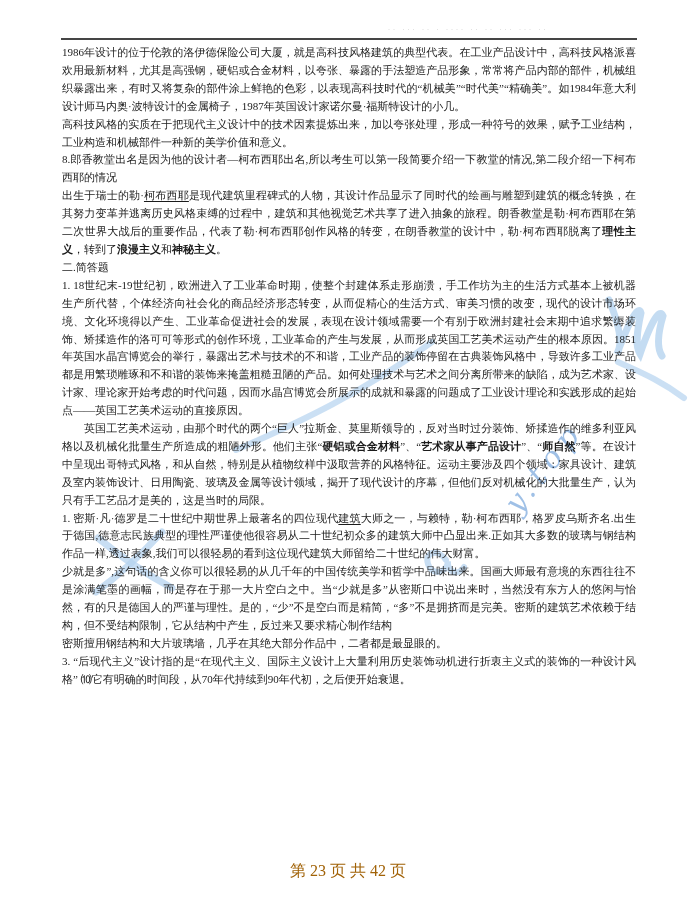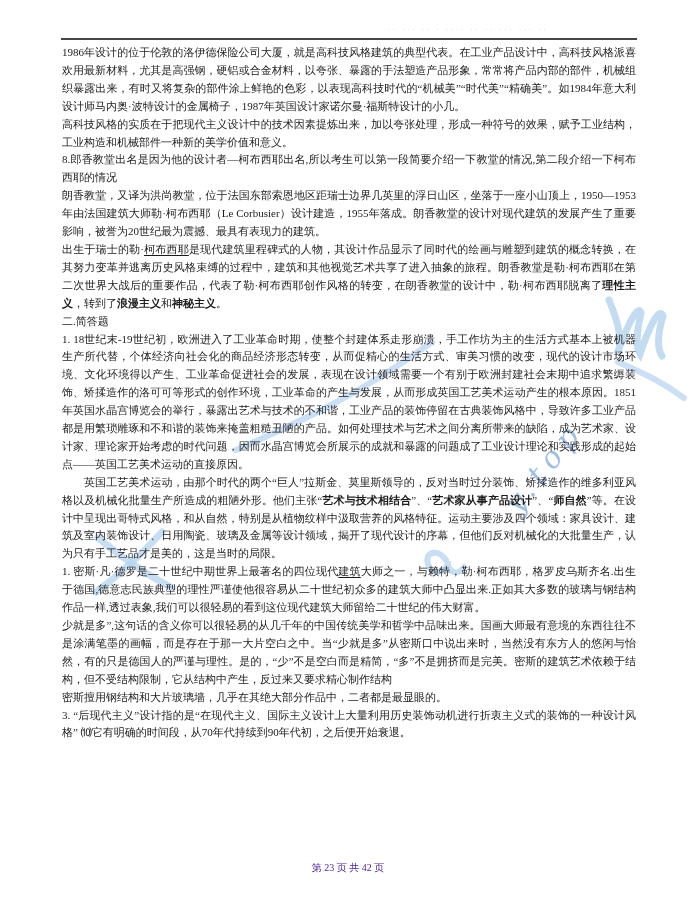--- a/index.html
+++ b/index.html
@@ -33,21 +33,21 @@
   .para{
     margin:0;text-align:justify;
     font-size:11px;line-height:17.9px;
     word-break:break-all;
   }
   .para.indent{text-indent:2em;}
   .para .b{font-weight:bold;margin-top:24px;}
   .para .u{text-decoration:underline;text-underline-offset:2px;}
   .page-footer{
     position:absolute;left:0;top:861px;width:100%;z-index:1;
-    text-align:center;font-size:10px;color:#4c1d95;
+    text-align:center;font-size:16px;color:#a16207;
   }
 </style>
 </head>
 <body>
 
 <div class="page">
 
   <div class="wm-layer">
     <svg width="696" height="920" viewBox="0 0 696 920">
 
@@ -64,25 +64,24 @@
     <div class="wm-url">y.top</div>
   </div>
 
   <div class="header-marks">·· ··· ·· · ···· ·· ·· ··· ··· ··</div>
   <div class="header-rule"></div>
 
   <div class="content">
       <p class="para"><span>1986年设计的位于伦敦的洛伊德保险公司大厦，就是高科技风格建筑的典型代表。在工业产品设计中，高科技风格派喜欢用最新材料，尤其是高强钢，硬铝或合金材料，以夸张、暴露的手法塑造产品形象，常常将产品内部的部件，机械组织暴露出来，有时又将复杂的部件涂上鲜艳的色彩，以表现高科技时代的“机械美”“时代美”“精确美”。如1984年意大利设计师马内奥·波特设计的金属椅子，1987年英国设计家诺尔曼·福斯特设计的小几。</span></p>
       <p class="para"><span>高科技风格的实质在于把现代主义设计中的技术因素提炼出来，加以夸张处理，形成一种符号的效果，赋予工业结构，工业构造和机械部件一种新的美学价值和意义。</span></p>
       <p class="para"><span>8.郎香教堂出名是因为他的设计者—柯布西耶出名,所以考生可以第一段简要介绍一下教堂的情况,第二段介绍一下柯布西耶的情况</span></p>
-      <p class="para"><span>朗香教堂，又译为洪尚教堂，位于法国东部索恩地区距瑞士边界几英里的浮日山区，坐落于一座小山顶上，1950—1953年由法国建筑大师勒·柯布西耶（Le Corbusier）设计建造，1955年落成。朗香教堂的设计对现代建筑的发展产生了重要影响，被誉为20世纪最为震撼、最具有表现力的建筑。</span></p>
       <p class="para"><span>出生于瑞士的勒·</span><span class="u">柯布西耶</span><span>是现代建筑里程碑式的人物，其设计作品显示了同时代的绘画与雕塑到建筑的概念转换，在其努力变革并逃离历史风格束缚的过程中，建筑和其他视觉艺术共享了进入抽象的旅程。朗香教堂是勒·柯布西耶在第二次世界大战后的重要作品，代表了勒·柯布西耶创作风格的转变，在朗香教堂的设计中，勒·柯布西耶脱离了</span><span class="b">理性主义</span><span>，转到了</span><span class="b">浪漫主义</span><span>和</span><span class="b">神秘主义</span><span>。</span></p>
       <p class="para"><span>二.简答题</span></p>
       <p class="para"><span>1. 18世纪末-19世纪初，欧洲进入了工业革命时期，使整个封建体系走形崩溃，手工作坊为主的生活方式基本上被机器生产所代替，个体经济向社会化的商品经济形态转变，从而促精心的生活方式、审美习惯的改变，现代的设计市场环境、文化环境得以产生、工业革命促进社会的发展，表现在设计领域需要一个有别于欧洲封建社会末期中追求繁缛装饰、矫揉造作的洛可可等形式的创作环境，工业革命的产生与发展，从而形成英国工艺美术运动产生的根本原因。1851年英国水晶宫博览会的举行，暴露出艺术与技术的不和谐，工业产品的装饰停留在古典装饰风格中，导致许多工业产品都是用繁琐雕琢和不和谐的装饰来掩盖粗糙丑陋的产品。如何处理技术与艺术之间分离所带来的缺陷，成为艺术家、设计家、理论家开始考虑的时代问题，因而水晶宫博览会所展示的成就和暴露的问题成了工业设计理论和实践形成的起始点——英国工艺美术运动的直接原因。</span></p>
-      <p class="para indent"><span>英国工艺美术运动，由那个时代的两个“巨人”拉斯金、莫里斯领导的，反对当时过分装饰、矫揉造作的维多利亚风格以及机械化批量生产所造成的粗陋外形。他们主张“</span><span class="b">艺术与技术相结合</span><span>”、“</span><span class="b">艺术家从事产品设计</span><span>”、“</span><span class="b">师自然</span><span>”等。在设计中呈现出哥特式风格，和从自然，特别是从植物纹样中汲取营养的风格特征。运动主要涉及四个领域：家具设计、建筑及室内装饰设计、日用陶瓷、玻璃及金属等设计领域，揭开了现代设计的序幕，但他们反对机械化的大批量生产，认为只有手工艺品才是美的，这是当时的局限。</span></p>
+      <p class="para indent"><span>英国工艺美术运动，由那个时代的两个“巨人”拉斯金、莫里斯领导的，反对当时过分装饰、矫揉造作的维多利亚风格以及机械化批量生产所造成的粗陋外形。他们主张“</span><span class="b">硬铝或合金材料</span><span>”、“</span><span class="b">艺术家从事产品设计</span><span>”、“</span><span class="b">师自然</span><span>”等。在设计中呈现出哥特式风格，和从自然，特别是从植物纹样中汲取营养的风格特征。运动主要涉及四个领域：家具设计、建筑及室内装饰设计、日用陶瓷、玻璃及金属等设计领域，揭开了现代设计的序幕，但他们反对机械化的大批量生产，认为只有手工艺品才是美的，这是当时的局限。</span></p>
       <p class="para"><span>1. 密斯·凡·德罗是二十世纪中期世界上最著名的四位现代</span><span class="u">建筑</span><span>大师之一，与赖特，勒·柯布西耶，格罗皮乌斯齐名.出生于德国,德意志民族典型的理性严谨使他很容易从二十世纪初众多的建筑大师中凸显出来.正如其大多数的玻璃与钢结构作品一样,透过表象,我们可以很轻易的看到这位现代建筑大师留给二十世纪的伟大财富。</span></p>
       <p class="para"><span>少就是多”,这句话的含义你可以很轻易的从几千年的中国传统美学和哲学中品味出来。国画大师最有意境的东西往往不是涂满笔墨的画幅，而是存在于那一大片空白之中。当“少就是多”从密斯口中说出来时，当然没有东方人的悠闲与怡然，有的只是德国人的严谨与理性。是的，“少”不是空白而是精简，“多”不是拥挤而是完美。密斯的建筑艺术依赖于结构，但不受结构限制，它从结构中产生，反过来又要求精心制作结构</span></p>
       <p class="para"><span>密斯擅用钢结构和大片玻璃墙，几乎在其绝大部分作品中，二者都是最显眼的。</span></p>
       <p class="para"><span>3. “后现代主义”设计指的是“在现代主义、国际主义设计上大量利用历史装饰动机进行折衷主义式的装饰的一种设计风格” ⑽它有明确的时间段，从70年代持续到90年代初，之后便开始衰退。</span></p>
     </div>
 
   <div class="page-footer">第 23 页  共 42 页</div>
 
 </div>
 

